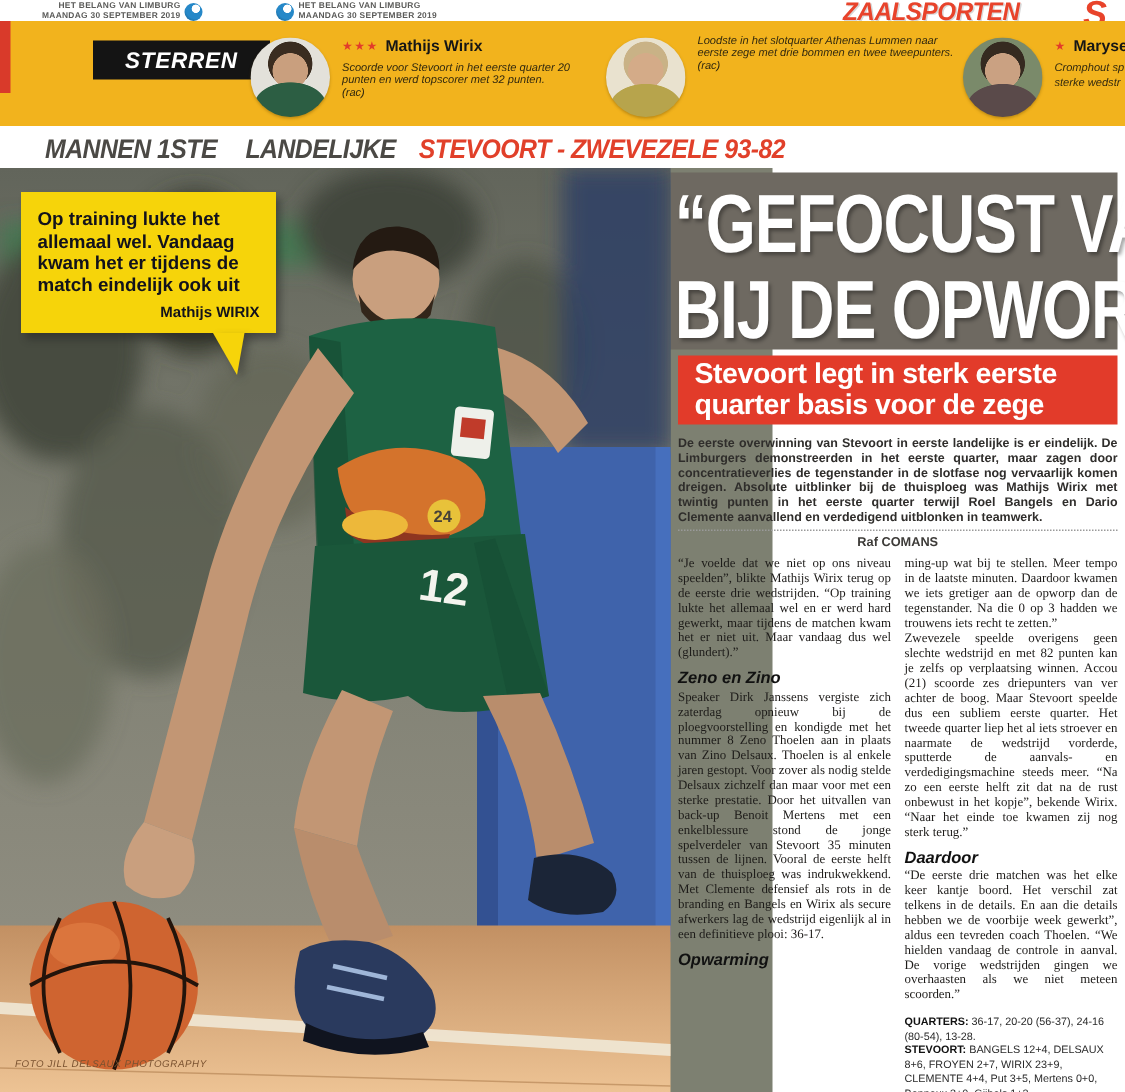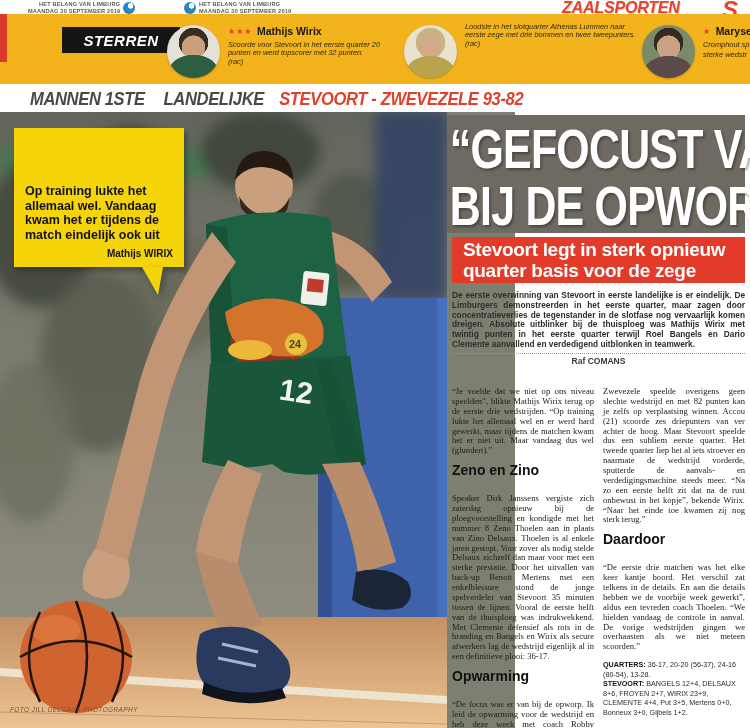--- a/index.html
+++ b/index.html
@@ -51,21 +51,21 @@
   .kicker .kgray{color:#4b4945;} .kicker .k2{margin-left:16px;} .kicker .kred{color:#e1402a;margin-left:12px;}
 
   
   .photo{position:absolute;left:0;top:112px;width:515px;height:616px;background:#7d8071;overflow:hidden;}
   .credit{position:absolute;left:10px;top:706px;font-size:6.5px;font-style:italic;color:#7a5230;
      letter-spacing:.4px;z-index:5;}
 
   
   .quote{position:absolute;left:14px;top:128px;width:150px;background:#f6d40a;z-index:6;
      padding:11px 9px 8px 11px;box-shadow:3px 4px 5px rgba(30,30,30,.45);}
-  .quote-text{font-size:12.5px;font-weight:bold;color:#12121c;line-height:1.16;margin-top:45px;}
+  .quote-text{font-size:12.5px;font-weight:bold;color:#12121c;line-height:1.16;}
   .quote-attr{margin-top:6px;text-align:right;font-size:10px;font-weight:bold;color:#12121c;padding-right:2px;}
   .quote-tail{position:absolute;left:128px;top:100%;width:0;height:0;
      border-left:16px solid transparent;border-right:5px solid transparent;
      border-top:28px solid #f6d40a;filter:drop-shadow(3px 3px 3px rgba(30,30,30,.4));}
 
   
   .hl-panel{position:absolute;left:447px;top:115px;width:298px;height:118px;background:#6e6961;}
   .headline{position:absolute;left:368px;top:121px;width:372px;z-index:4;text-align:center;
      color:#fff;font-weight:bold;font-size:55px;line-height:1.03;letter-spacing:-1px;
      transform:scaleX(.78);transform-origin:100% 0;
@@ -75,23 +75,23 @@
      padding:2px 0 0 11px;}
   .intro{position:absolute;left:452px;top:291px;width:293px;font-size:8.3px;font-weight:bold;
      color:#2f2d2b;line-height:1.18;text-align:justify;}
   .sep{position:absolute;left:452px;top:353px;width:293px;border-top:1px dotted #9a9a9a;}
   .byline{position:absolute;left:452px;top:356px;width:293px;text-align:center;
      font-size:8.5px;font-weight:bold;color:#3d3b38;}
 
   .cols{position:absolute;left:452px;top:371px;width:293px;display:flex;gap:9px;}
   .col{width:142px;font-family:"Liberation Serif",serif;font-size:8.6px;line-height:1.15;
      color:#1d1b19;text-align:justify;}
-  .col p{margin:16px 0 1px;}
-  .col h3{font-family:"Liberation Sans",sans-serif;font-size:14px;font-weight:bold;
-     color:#111;margin:6px 0 1px;}
+  .col p{margin:0 0 1px;}
+  .col h3{font-family:"Liberation Sans",sans-serif;font-size:11px;font-weight:bold;
+     color:#111;margin:6px 0 1px;font-style:italic;}
   .stats{margin-top:8px;font-family:"Liberation Sans",sans-serif;font-size:7.2px;
      line-height:1.32;color:#2a2a2a;text-align:left;}
   .stats .slabel{font-weight:bold;color:#111;}
 </style>
 </head>
 <body>
 
 <div id="page">
 
   <div class="edition ed1">
@@ -227,34 +227,34 @@
     <div class="quote-tail"></div>
   </div>
   <div class="credit">FOTO JILL DELSAUX PHOTOGRAPHY</div>
 
   <div class="hl-panel"></div>
   <div class="headline">
     <div>“GEFOCUST VAN</div>
     <div>BIJ DE OPWORP”</div>
   </div>
 
-  <div class="subhead">Stevoort legt in sterk opnieuw quarter basis voor de zege</div>
+  <div class="subhead">Stevoort legt in sterk eerste quarter basis voor de zege</div>
   <div class="intro">De eerste overwinning van Stevoort in eerste landelijke is er eindelijk. De Limburgers demonstreerden in het eerste quarter, maar zagen door concentratieverlies de tegenstander in de slotfase nog vervaarlijk komen dreigen. Absolute uitblinker bij de thuisploeg was Mathijs Wirix met twintig punten in het eerste quarter terwijl Roel Bangels en Dario Clemente aanvallend en verdedigend uitblonken in teamwerk.</div>
   <div class="sep"></div>
   <div class="byline">Raf COMANS</div>
 
   <div class="cols">
     <div class="col">
       <p>“Je voelde dat we niet op ons niveau speelden”, blikte Mathijs Wirix terug op de eerste drie wedstrijden. “Op training lukte het allemaal wel en er werd hard gewerkt, maar tijdens de matchen kwam het er niet uit. Maar vandaag dus wel (glundert).”</p>
       <h3>Zeno en Zino</h3>
       <p>Speaker Dirk Janssens vergiste zich zaterdag opnieuw bij de ploegvoorstelling en kondigde met het nummer 8 Zeno Thoelen aan in plaats van Zino Delsaux. Thoelen is al enkele jaren gestopt. Voor zover als nodig stelde Delsaux zichzelf dan maar voor met een sterke prestatie. Door het uitvallen van back-up Benoit Mertens met een enkelblessure stond de jonge spelverdeler van Stevoort 35 minuten tussen de lijnen. Vooral de eerste helft van de thuisploeg was indrukwekkend. Met Clemente defensief als rots in de branding en Bangels en Wirix als secure afwerkers lag de wedstrijd eigenlijk al in een definitieve plooi: 36-17.</p>
       <h3>Opwarming</h3>
-      <p>“De focus was er van bij de opworp. Ik leid de opwarming voor de wedstrijd en heb deze week met coach Robby Thoelen en assistent Titi Delsaux samengezeten om die war-</p>
     </div>
     <div class="col">
+      <p>ming-up wat bij te stellen. Meer tempo in de laatste minuten. Daardoor kwamen we iets gretiger aan de opworp dan de tegenstander. Na die 0 op 3 hadden we trouwens iets recht te zetten.”</p>
       <p>Zwevezele speelde overigens geen slechte wedstrijd en met 82 punten kan je zelfs op verplaatsing winnen. Accou (21) scoorde zes driepunters van ver achter de boog. Maar Stevoort speelde dus een subliem eerste quarter. Het tweede quarter liep het al iets stroever en naarmate de wedstrijd vorderde, sputterde de aanvals- en verdedigingsmachine steeds meer. “Na zo een eerste helft zit dat na de rust onbewust in het kopje”, bekende Wirix. “Naar het einde toe kwamen zij nog sterk terug.”</p>
       <h3>Daardoor</h3>
       <p>“De eerste drie matchen was het elke keer kantje boord. Het verschil zat telkens in de details. En aan die details hebben we de voorbije week gewerkt”, aldus een tevreden coach Thoelen. “We hielden vandaag de controle in aanval. De vorige wedstrijden gingen we overhaasten als we niet meteen scoorden.”</p>
       <div class="stats">
         <div>
           <span class="slabel">QUARTERS:</span>
           <span>36-17, 20-20 (56-37), 24-16 (80-54), 13-28.</span>
         </div>
         <div>
           <span class="slabel">STEVOORT:</span>

